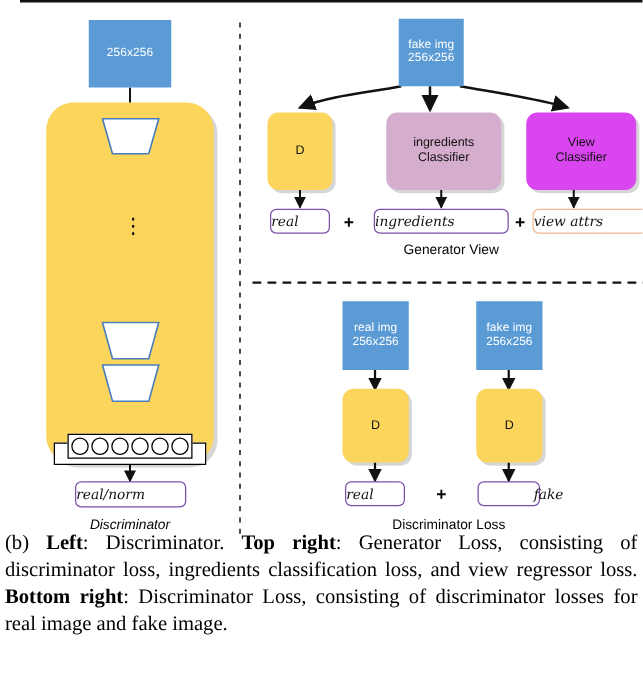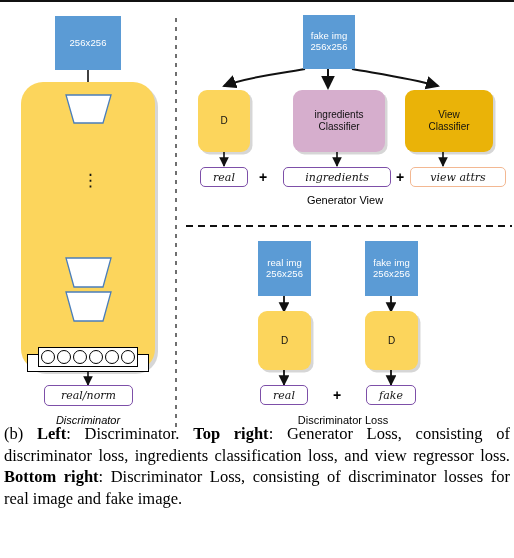--- a/index.html
+++ b/index.html
@@ -1,51 +1,51 @@
 <!DOCTYPE html>
 <html><head>
 <meta charset="utf-8">
 <style>
   html,body{margin:0;padding:0;background:#ffffff;}
   body{width:514px;height:558px;position:relative;overflow:hidden;
        font-family:"Liberation Sans",sans-serif;color:#000;}
 
-  #fig{position:absolute;left:0;top:0;width:440px;height:440px;}
+  #fig{position:absolute;left:16px;top:0;width:440px;height:440px;}
   .topline{position:absolute;left:0;top:0;width:514px;height:2px;background:#111;}
 
   
   .abs{position:absolute;box-sizing:border-box;}
 
   
   .blue{background:#5b9bd5;color:#fff;display:flex;flex-direction:column;
         align-items:center;justify-content:center;line-height:1.15;
         font-size:9.5px;text-align:center;letter-spacing:.1px;}
 
   
   .card{border-radius:9px;display:flex;flex-direction:column;align-items:center;
         justify-content:center;text-align:center;line-height:1.2;font-size:10px;
         color:#111;box-shadow:2.5px 2.5px 0 rgba(0,0,0,.16);}
   .card.yellow{background:#fcd55c;}
   .card.pink{background:#d6aecd;}
-  .card.orange{background:#eab308;}
+  .card.orange{background:#d946ef;}
 
   
   .dbody{background:#fcd55c;border-radius:22px;box-shadow:3px 3px 0 rgba(0,0,0,.16);}
 
   
   .mbn{background:#fff;border:1.4px solid #000;display:flex;align-items:center;
        justify-content:center;font-size:9.5px;}
   .neurons{background:#fff;border:1.4px solid #000;display:flex;align-items:center;
            justify-content:space-evenly;}
   .neurons i{display:block;width:12px;height:12px;border:1.3px solid #000;
              border-radius:50%;}
 
   
   .pill{border-radius:5px;border:1.3px solid #7d4fa8;background:#fff;
-        display:flex;align-items:center;justify-content:center;
+        display:flex;align-items:center;
         font-family:"DejaVu Serif",serif;font-style:italic;font-size:11px;color:#111;}
   .pill.peach{border-color:#f3b892;}
 
   .plus{position:absolute;font-size:14px;font-weight:700;font-family:"Liberation Sans",sans-serif;}
 
   .cap{position:absolute;font-size:11px;text-align:center;white-space:nowrap;}
 
   svg.lines{position:absolute;left:0;top:0;width:514px;height:440px;overflow:visible;}
 
   
@@ -189,21 +189,21 @@
     <span>+</span>
   </div>
 
   <div class="abs blue" style="left:365px;top:241px;width:53px;height:55px;">
     <span>fake img</span>
     <span>256x256</span>
   </div>
   <div class="abs card yellow" style="left:365px;top:311px;width:53px;height:59px;">
     <span>D</span>
   </div>
-  <div class="abs pill" style="left:366px;top:385px;width:50px;height:20px;">
+  <div class="abs pill" style="left:366px;top:385px;width:50px;height:20px;padding-left:44px;">
     <span>fake</span>
   </div>
 
   <div class="cap" style="left:278px;top:414px;width:130px;">
     <span>Discriminator Loss</span>
   </div>
 
 </div>
 
 <div id="caption">

